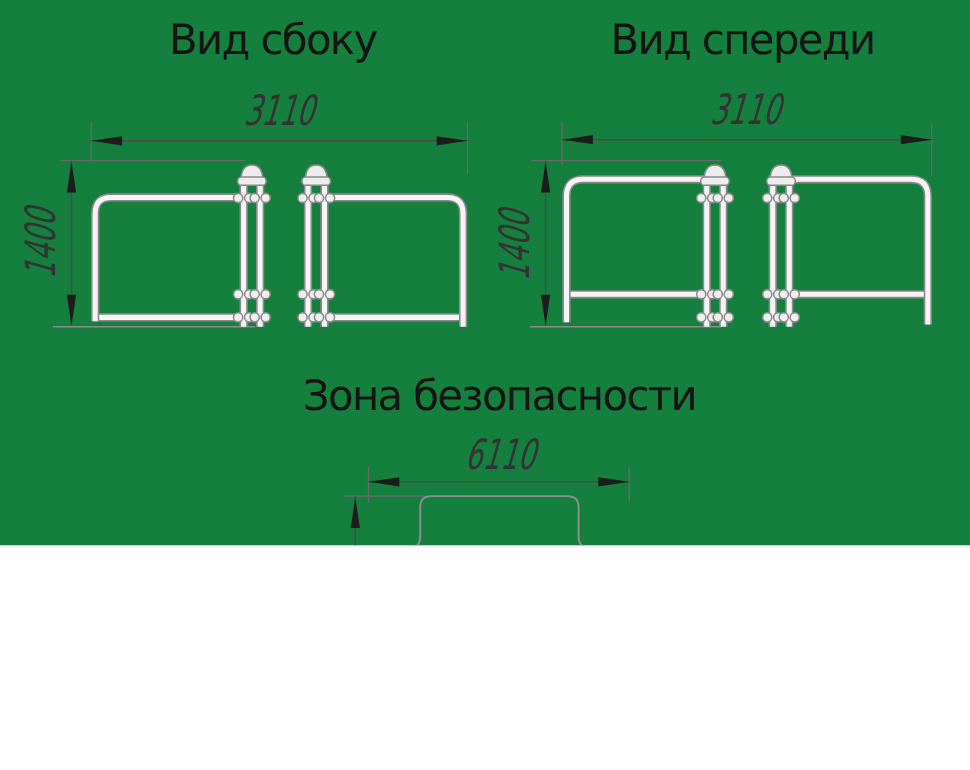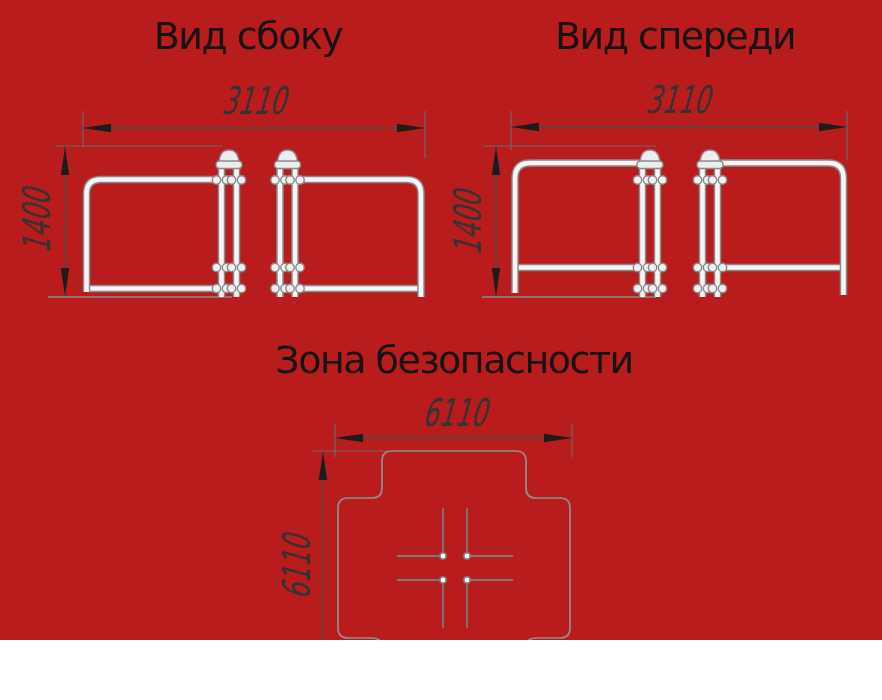--- a/index.html
+++ b/index.html
@@ -1,19 +1,19 @@
 <!DOCTYPE html>
 <html><head>
 <meta charset="utf-8">
 <style>
   html,body { margin:0; padding:0; background:#ffffff; }
   .canvas {
     position:relative;
-    width:882px; height:640px;
-    background:#b91c1c;
+    width:882px; height:496px;
+    background:#15803d;
     overflow:hidden;
     font-family:"DejaVu Sans","Liberation Sans",sans-serif;
     text-align:center;
   }
   .canvas svg { position:absolute; left:0; top:0; }
 
   
   .tube-o { fill:none; stroke:#8a8a8a; stroke-width:7.5; }
   .tube-i { fill:none; stroke:#f5f5f5; stroke-width:4.6; }
   .part   { fill:#ededed; stroke:#8a8a8a; stroke-width:1.4; }

